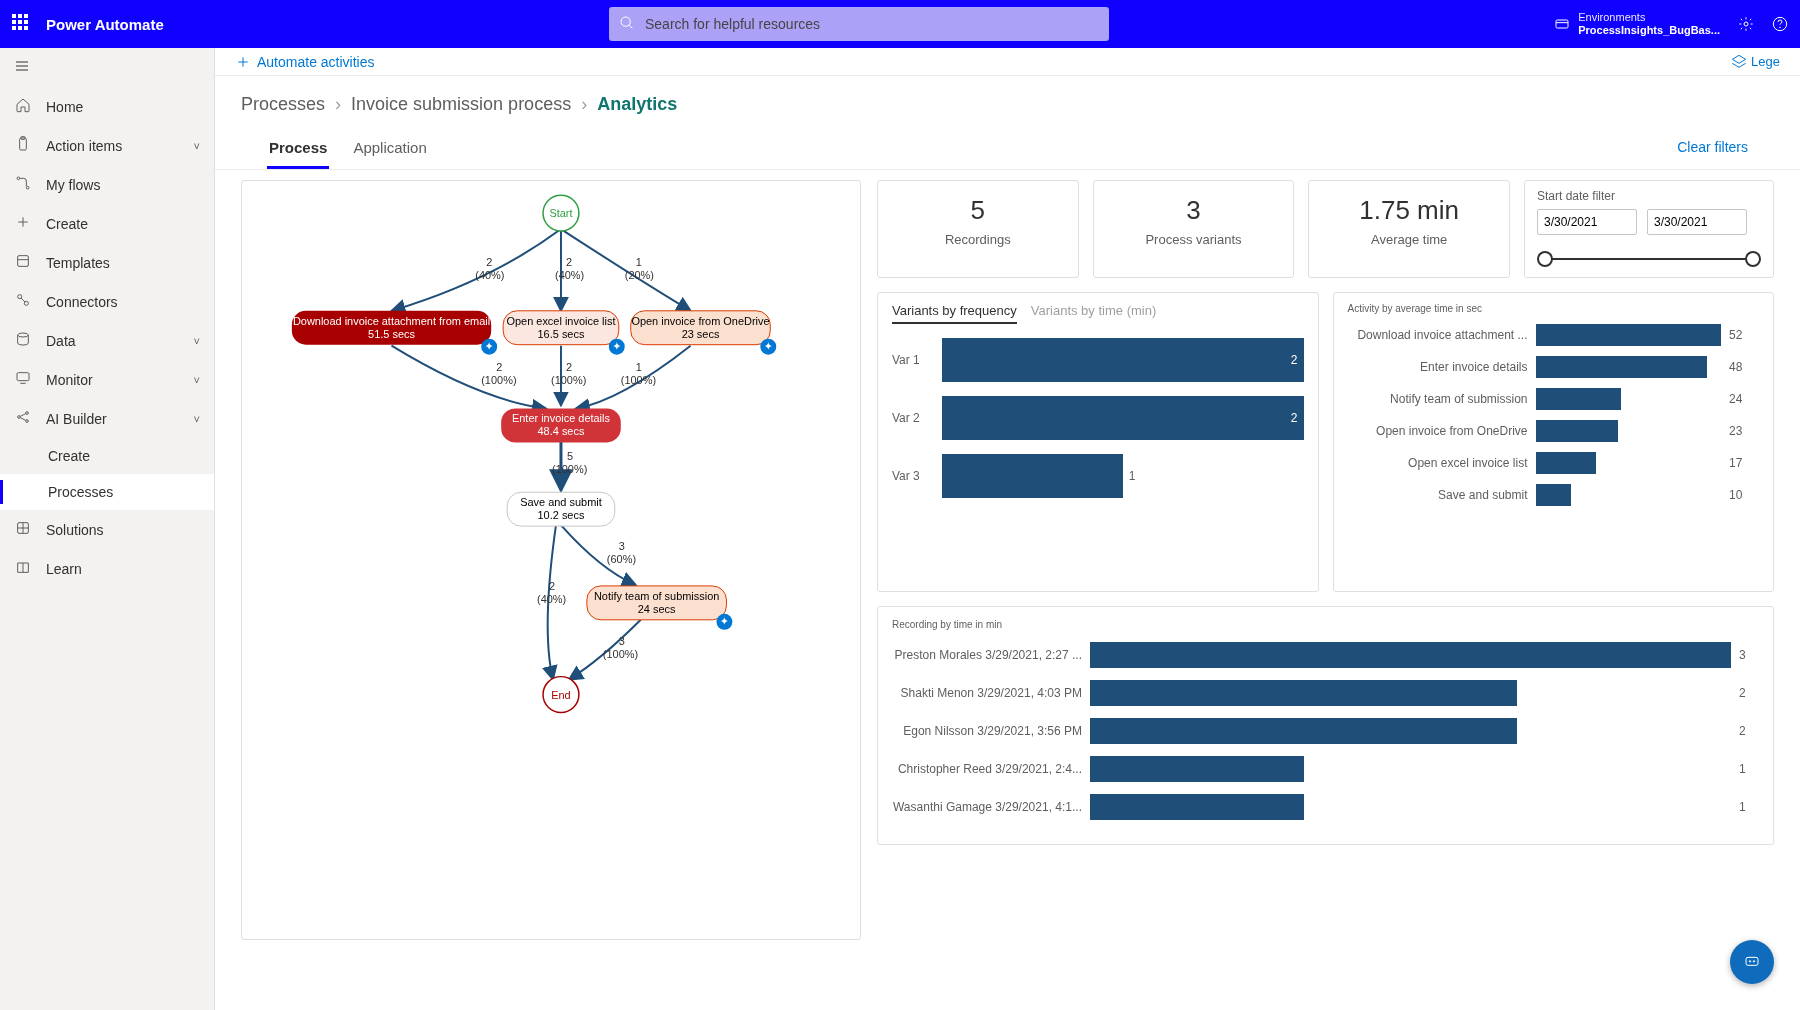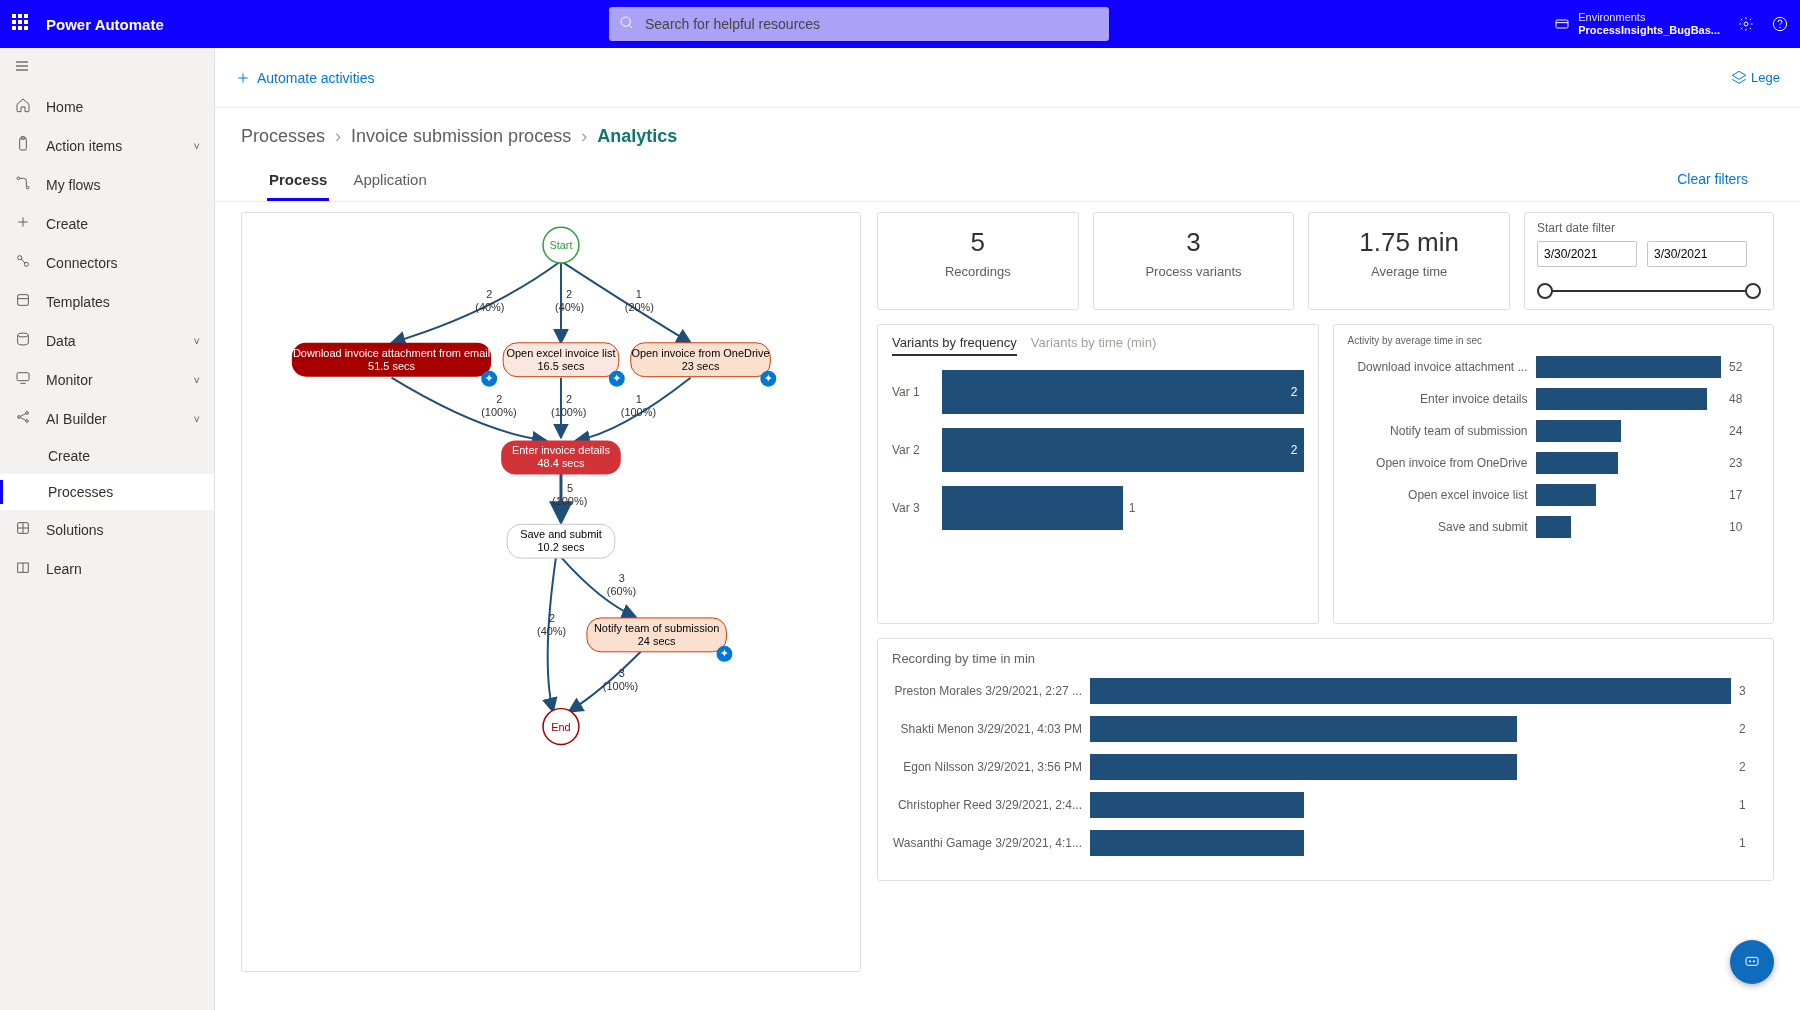--- a/index.html
+++ b/index.html
@@ -26,21 +26,21 @@
 .side-ham { padding: 10px 14px; }
 .nav-item { display: flex; align-items: center; gap: 14px; padding: 10px 14px; cursor: pointer; position: relative; font-size: 14px; }
 .nav-item .chev { margin-left: auto; color: #605e5c; font-size: 11px; }
 .nav-item.selected { background: #fff; }
 .nav-item.selected::before { content:""; position:absolute; left:0; top:6px; bottom:6px; width:3px; background:#0f00ff; }
 .nav-sub { padding-left: 48px; }
 .nav-icon { width: 18px; text-align: center; color: #605e5c; }
 
 
 .main { flex:1; display:flex; flex-direction:column; overflow:hidden; position:relative; }
-.toolbar { height: 60px; border-bottom: 1px solid #edebe9; display:flex; align-items:center; padding: 0 20px; }
+.toolbar { height: 28px; border-bottom: 1px solid #edebe9; display:flex; align-items:center; padding: 0 20px; }
 .tool-link { color:#0078d4; display:flex; align-items:center; gap:6px; font-size:14px; }
 .legend-link { margin-left:auto; color:#0078d4; display:flex; align-items:center; gap:4px; }
 .crumbs { padding: 18px 26px 10px; font-size: 18px; display:flex; align-items:center; gap:10px; color:#605e5c; }
 .crumbs .sep { color:#a19f9d; }
 .crumbs .cur { font-weight:600; color:#0f766e; }
 .tabs { padding: 6px 52px 0; display:flex; gap:22px; border-bottom:1px solid #edebe9; }
 .tab { padding: 8px 2px 10px; font-size:15px; cursor:pointer; color:#605e5c; }
 .tab.active { color:#323130; font-weight:600; border-bottom:3px solid #0f00ff; }
 .clear-filters { margin-left:auto; color:#0078d4; font-size:14px; padding:8px 0; cursor:pointer; }
 
@@ -78,21 +78,21 @@
 .bar-row .bar-wrap { flex:1; display:flex; align-items:center; gap:6px; }
 .bar { height:44px; background:#1f4e79; position:relative; }
 .bar .inval { position:absolute; right:6px; top:50%; transform:translateY(-50%); color:#fff; font-size:12px; }
 .bar-val { font-size:12px; color:#605e5c; }
 
 .hbar-row { display:grid; grid-template-columns: 180px 1fr 30px; align-items:center; gap:8px; margin: 10px 0; }
 .hbar-row .lab { font-size:12px; color:#605e5c; text-align:right; white-space:nowrap; overflow:hidden; text-overflow:ellipsis; }
 .hbar { height:22px; background:#1f4e79; }
 
 .rec-panel { border:1px solid #e1dfdd; border-radius:3px; padding: 12px 14px; }
-.rec-panel h4 { font-size:13px; font-weight:400; color:#605e5c; margin-bottom:0; }
+.rec-panel h4 { font-size:10px; font-weight:400; color:#605e5c; margin-bottom:0; }
 .rec-row { display:grid; grid-template-columns: 190px 1fr 20px; align-items:center; gap:8px; margin: 12px 0; }
 .rec-row .lab { font-size:12px; color:#605e5c; text-align:right; white-space:nowrap; overflow:hidden; text-overflow:ellipsis; }
 .rec-bar { height:26px; background:#1f4e79; }
 
 
 .fab { position:fixed; right:26px; bottom:26px; width:44px; height:44px; border-radius:50%; background:#0f6cbd; color:#fff; display:flex; align-items:center; justify-content:center; box-shadow:0 2px 6px rgba(0,0,0,.3); cursor:pointer; }
 
 svg.icon { width:16px; height:16px; stroke:currentColor; fill:none; stroke-width:1.5; }
 .ph-badge { fill:#0078d4; }
 </style>
@@ -177,32 +177,32 @@
         </div>
         <div class="nav-item">
           <span class="nav-icon"><svg class="icon" viewBox="0 0 24 24">
               <line x1="12" y1="5" x2="12" y2="19"></line>
               <line x1="5" y1="12" x2="19" y2="12"></line>
             </svg></span>
           <span>Create</span>
         </div>
         <div class="nav-item">
           <span class="nav-icon"><svg class="icon" viewBox="0 0 24 24">
+              <rect x="4" y="4" width="16" height="16" rx="2"></rect>
+              <line x1="4" y1="10" x2="20" y2="10"></line>
+            </svg></span>
+          <span>Templates</span>
+        </div>
+        <div class="nav-item">
+          <span class="nav-icon"><svg class="icon" viewBox="0 0 24 24">
               <circle cx="7" cy="7" r="3"></circle>
               <circle cx="17" cy="17" r="3"></circle>
               <line x1="9" y1="9" x2="15" y2="15"></line>
             </svg></span>
           <span>Connectors</span>
-        </div>
-        <div class="nav-item">
-          <span class="nav-icon"><svg class="icon" viewBox="0 0 24 24">
-              <rect x="4" y="4" width="16" height="16" rx="2"></rect>
-              <line x1="4" y1="10" x2="20" y2="10"></line>
-            </svg></span>
-          <span>Templates</span>
         </div>
         <div class="nav-item">
           <span class="nav-icon"><svg class="icon" viewBox="0 0 24 24">
               <ellipse cx="12" cy="6" rx="8" ry="3"></ellipse>
               <path d="M4 6v12c0 1.7 3.6 3 8 3s8-1.3 8-3V6"></path>
             </svg></span>
           <span>Data</span>
           <span class="chev">˅</span>
         </div>
         <div class="nav-item">

